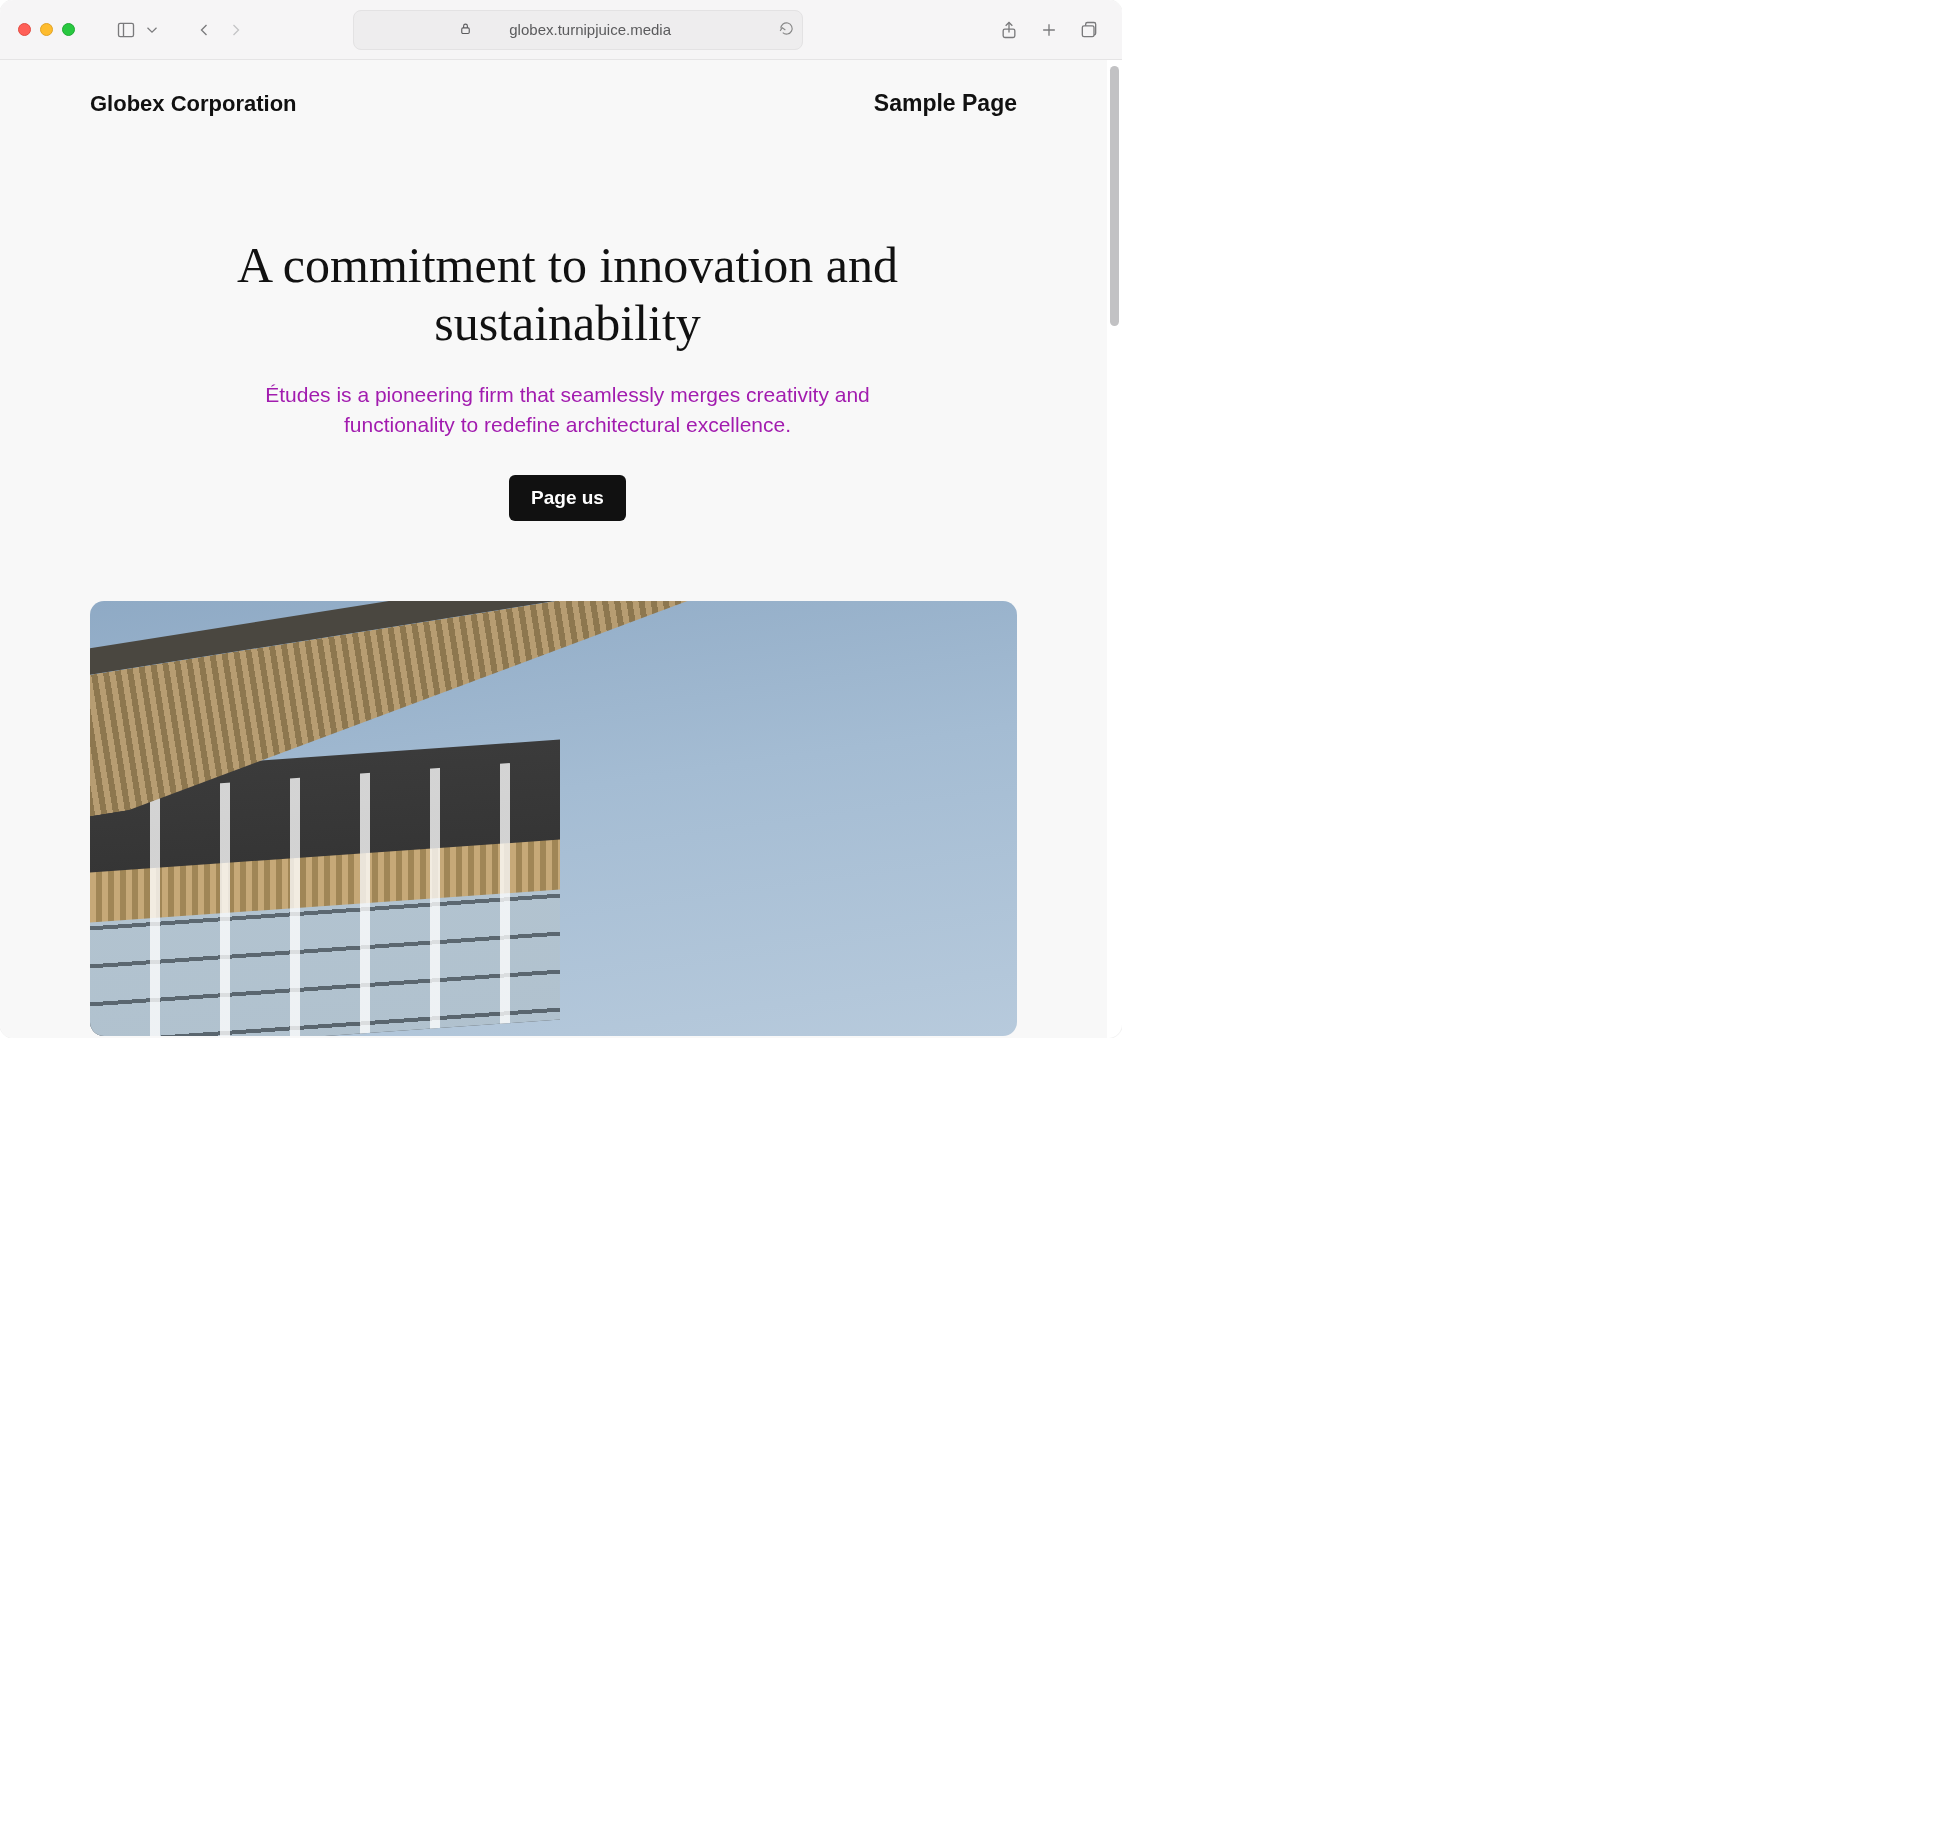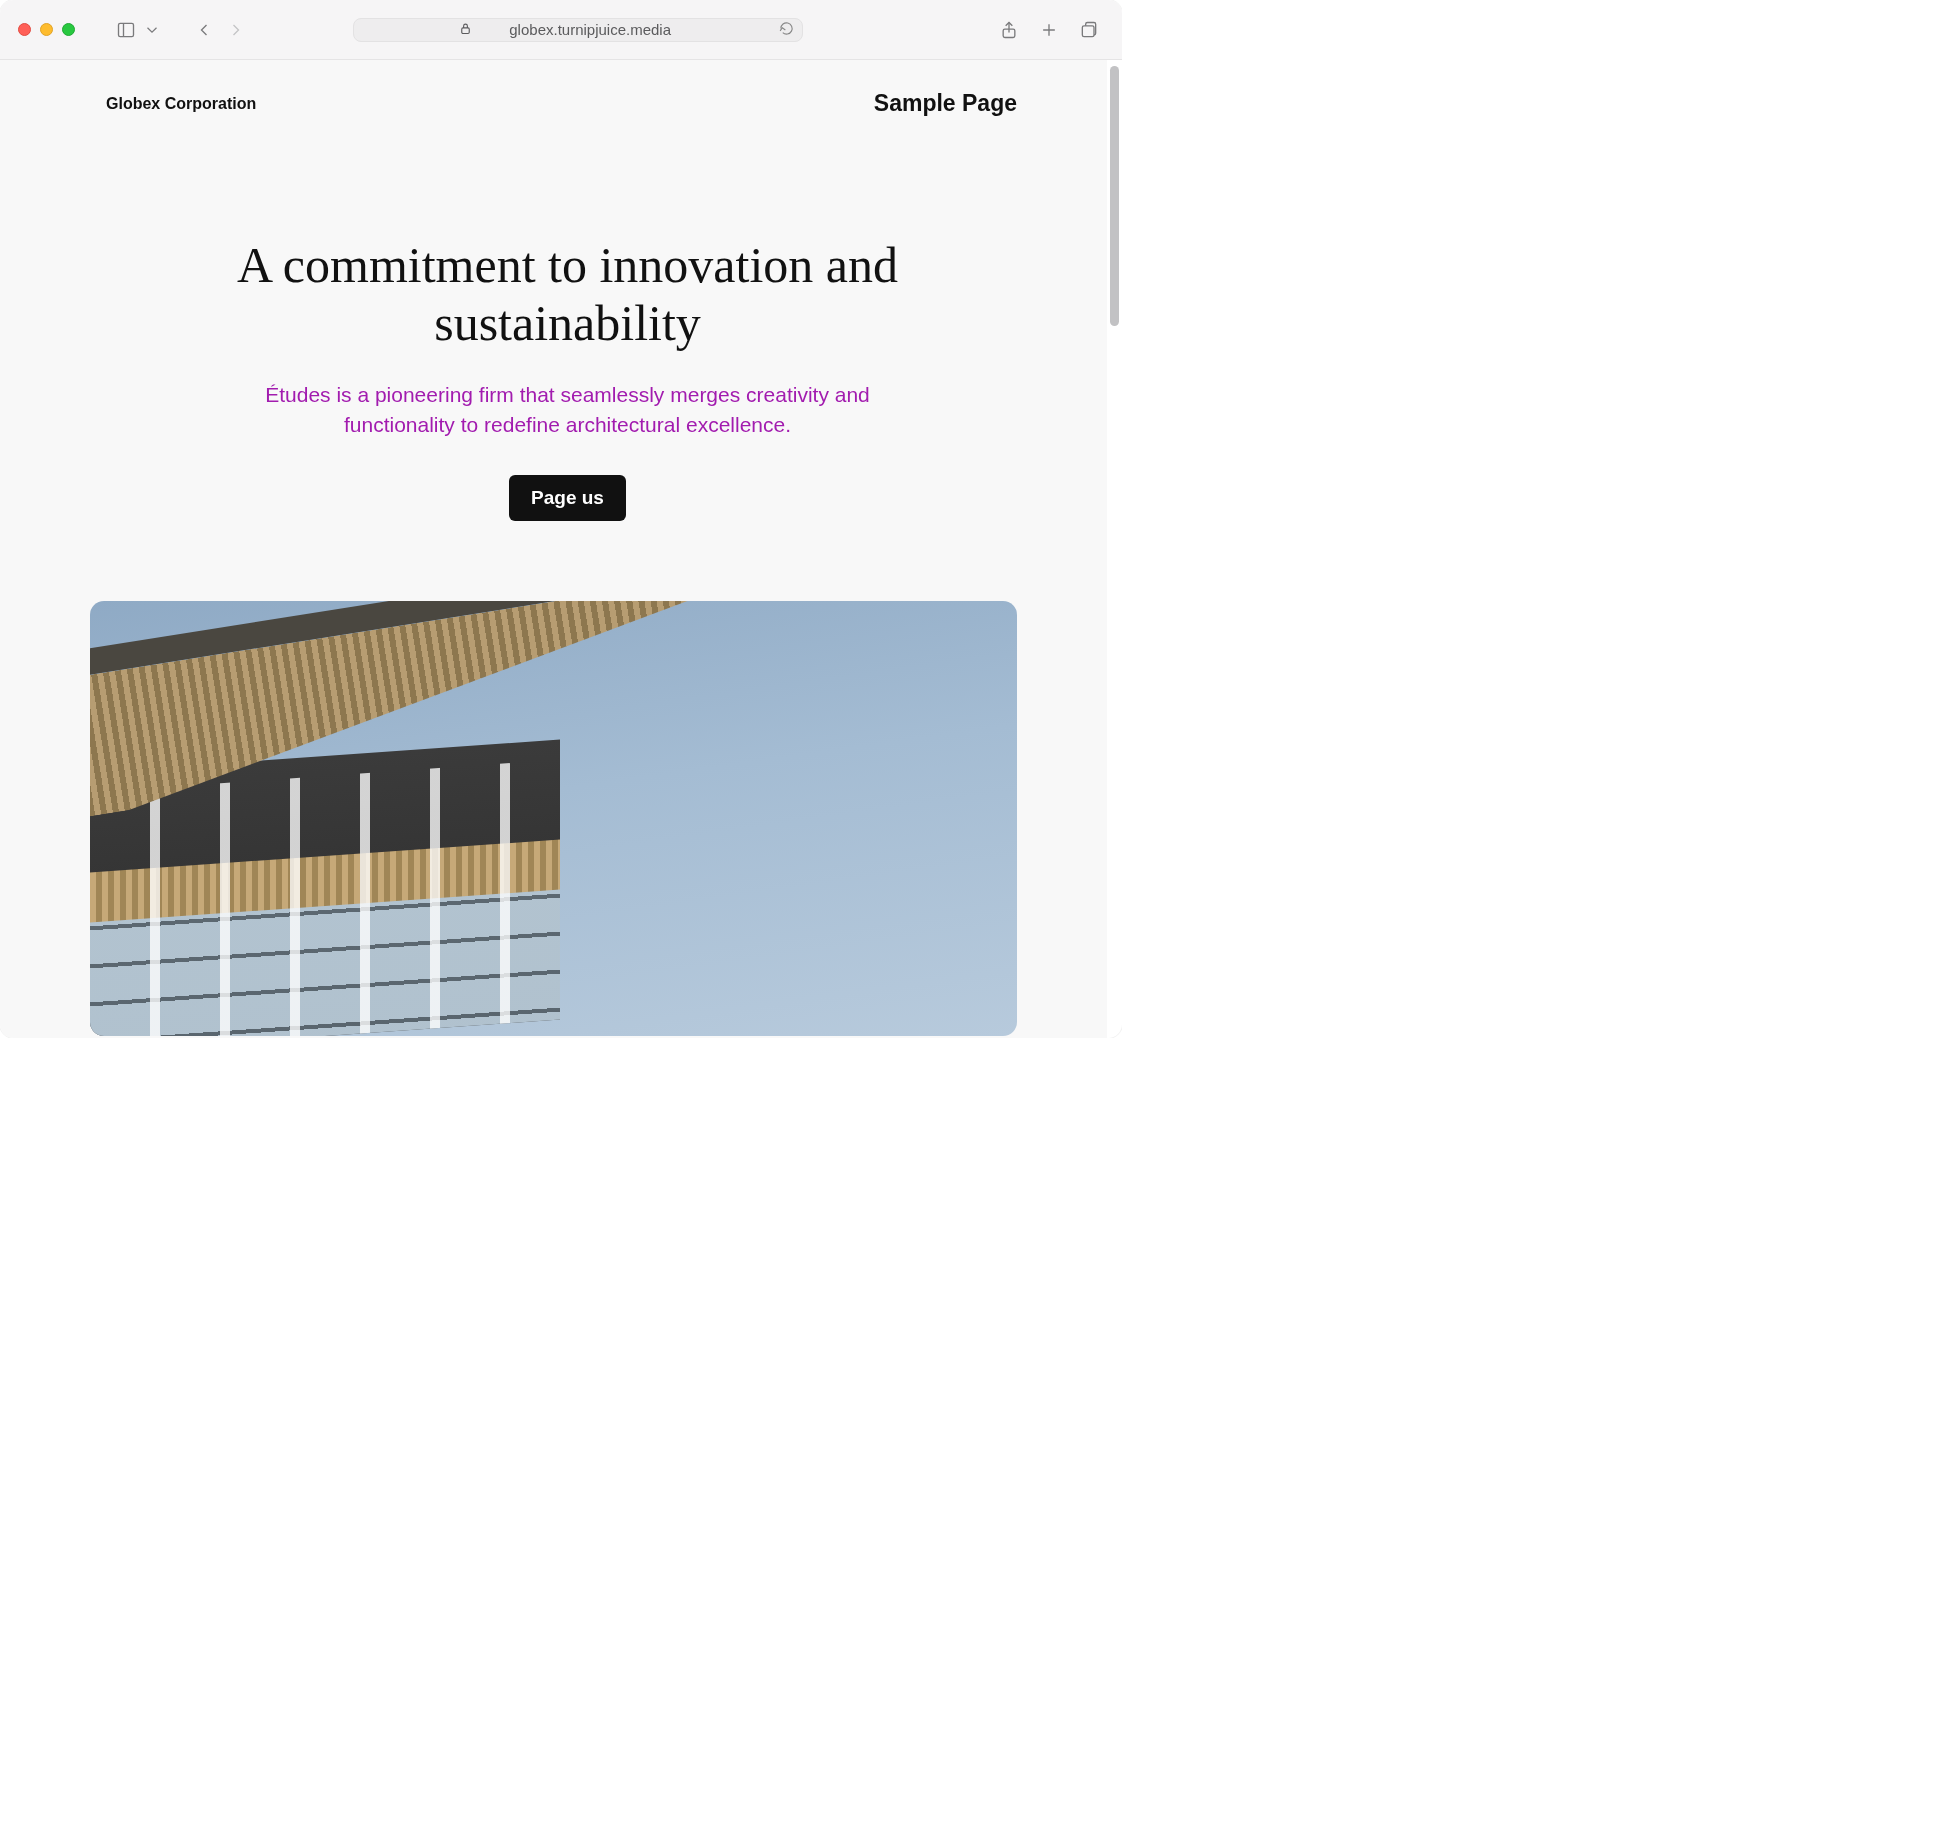--- a/index.html
+++ b/index.html
@@ -52,21 +52,21 @@
     border-radius: 6px;
   }
   .tb-icon-btn svg { width: 20px; height: 20px; stroke: currentColor; fill: none; stroke-width: 1.6; }
   .tb-icon-btn.disabled { color: #c4c4c6; }
 
   .tb-group { display:flex; align-items:center; gap:2px; }
 
   .address-bar {
     flex: 0 0 auto;
     width: 450px;
-    height: 24px;
+    height: 40px;
     margin: 0 auto;
     background: #eeedee;
     border: 1px solid #e3e2e3;
     border-radius: 8px;
     display: flex;
     align-items: center;
     justify-content: center;
     position: relative;
     color: #5b5b5d;
     font-size: 15px;
@@ -105,24 +105,23 @@
     border-radius: 5px;
   }
 
   .site-header {
     display:flex;
     justify-content:space-between;
     align-items:center;
     padding: 30px 90px 0 90px;
   }
   .site-title {
-    font-size: 16px;
+    font-size: 22px;
     font-weight: 700;
     color: #111;
-    margin-left: 16px;
   }
   .nav-link {
     font-size: 23px;
     font-weight: 600;
     color:#111;
   }
 
   .hero {
     text-align:center;
     padding: 120px 90px 0 118px;

